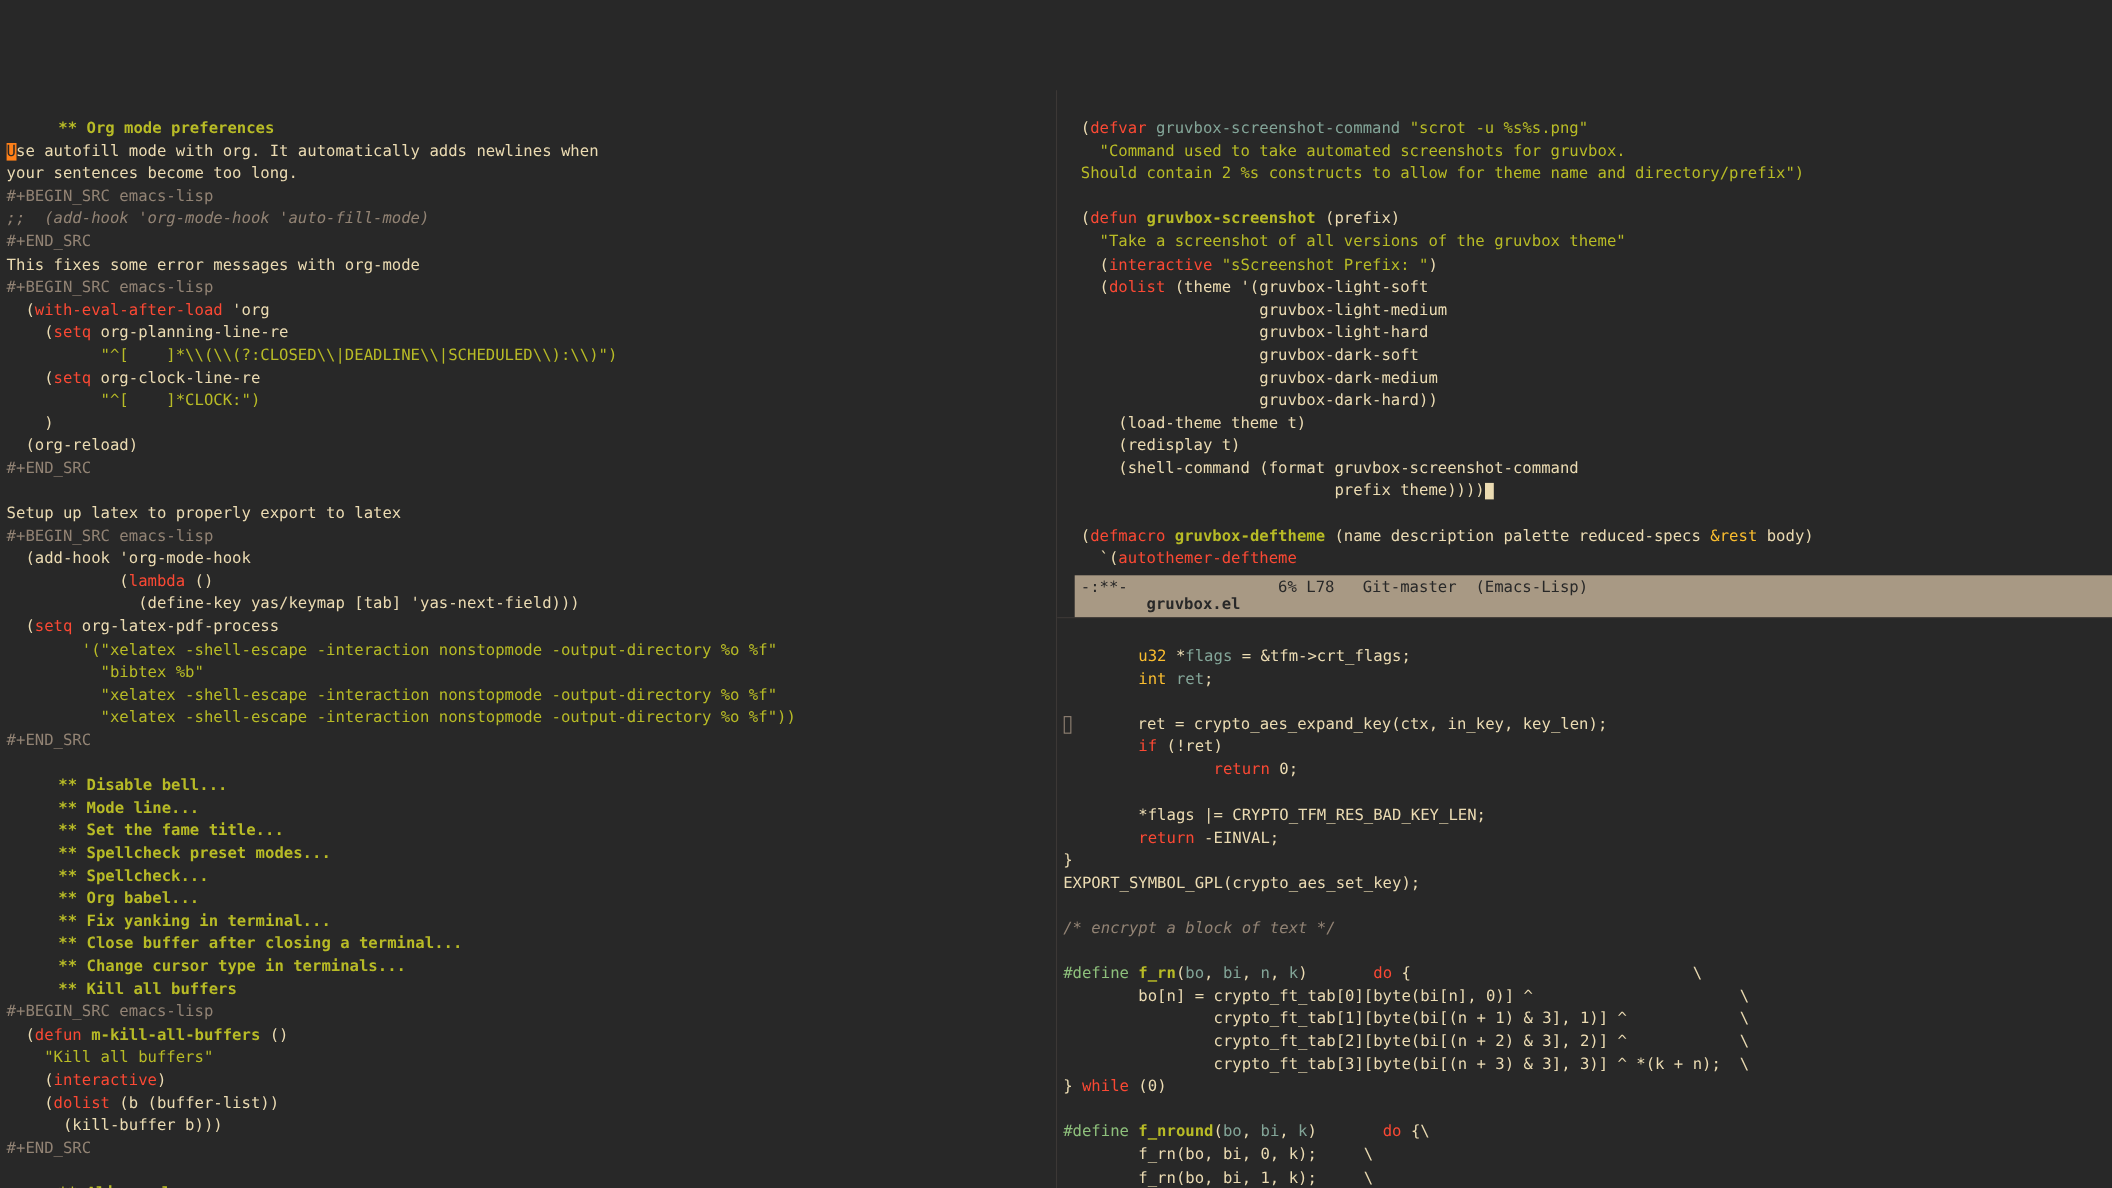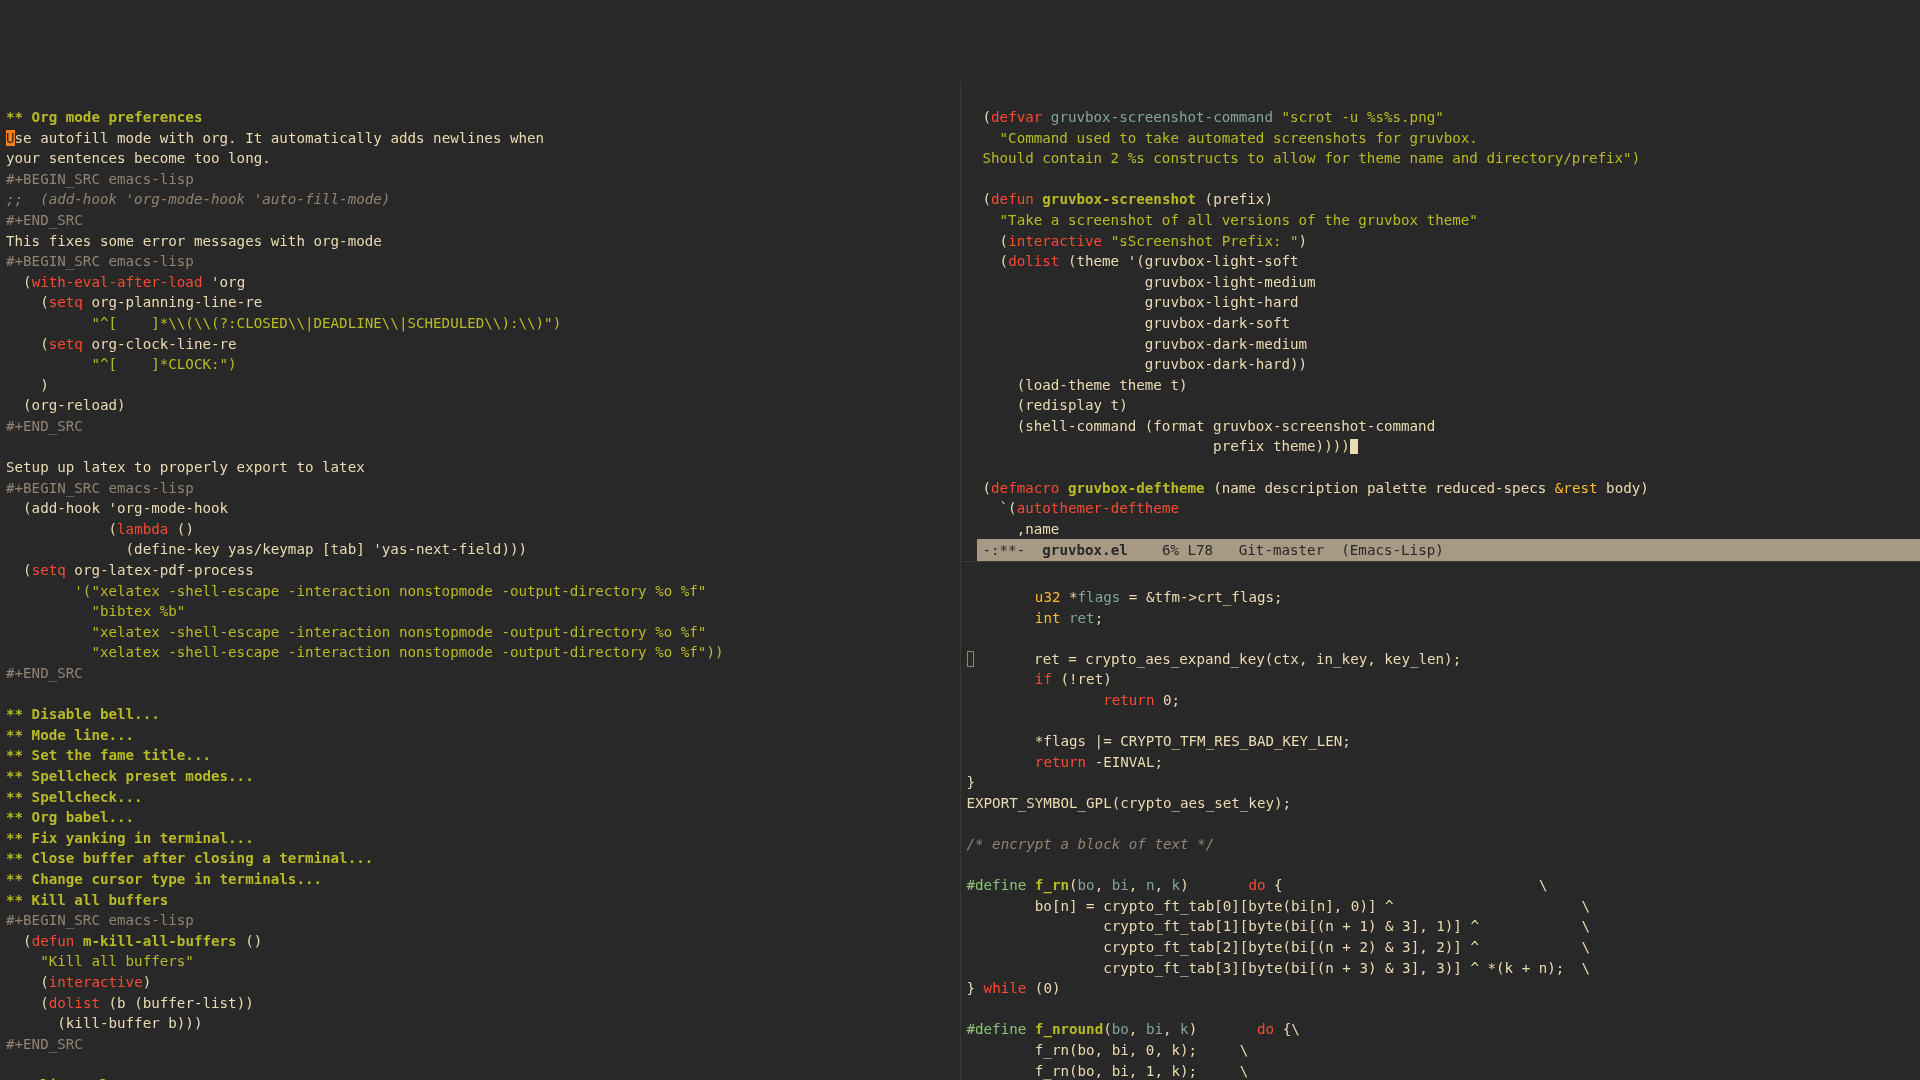--- a/index.html
+++ b/index.html
@@ -37,21 +37,21 @@
 
   
   .hl-kw   { color: #fb4934; }           
   .hl-fn   { color: #b8bb26; font-weight: bold; } 
   .hl-str  { color: #b8bb26; }           
   .hl-var  { color: #83a598; }           
   .hl-type { color: #fabd2f; }           
   .hl-com  { color: #928374; font-style: italic; margin-top: 16px; }  
   .hl-doc  { color: #b8bb26; }           
   .hl-macro{ color: #8ec07c; margin-top: 30px; }           
-  .hl-head1{ color: #b8bb26; font-weight: bold;}    
+  .hl-head1{ color: #b8bb26; font-weight: bold; margin-left: 47px;}    
   .hl-meta { color: #928374; text-align: center; }           
   .text    { color: #ebdbb2; }
   .cursor  { background: #fe8019; color:#282828; }
   .cur-blk { background:#ebdbb2; display:inline-block; width:0.6em; height:1.1em; vertical-align:text-bottom;}
 </style>
 </head>
 <body>
 
 
 
@@ -144,21 +144,21 @@
 <span><span class="text">(</span><span class="hl-kw">defmacro</span><span class="text"> </span><span class="hl-fn">gruvbox-deftheme</span><span class="text"> (name description palette reduced-specs </span><span class="hl-type">&amp;rest</span><span class="text"> body)</span></span>
 <span><span class="text">  `(</span><span class="hl-kw">autothemer-deftheme</span></span>
 <span class="text">    ,name</span>
 
 
 
 
 
 
 </div>
-      <div class="modeline active"><span>-:**-  </span><span style="font-weight:bold;">gruvbox.el</span><span>    6% L78   </span><span>Git-master  </span><span>(Emacs-Lisp)</span></div>
+      <div class="modeline active"><span>-:**-  </span><span style="font-weight:bold;margin-top:16px;">gruvbox.el</span><span>    6% L78   </span><span>Git-master  </span><span>(Emacs-Lisp)</span></div>
     </div>
 
     <div class="right-bot" style="display:flex;flex-direction:column;">
       <div class="buf">
 <span><span class="text">        </span><span class="hl-type">u32</span><span class="text"> *</span><span class="hl-var">flags</span><span class="text"> = &amp;tfm-&gt;crt_flags;</span></span>
 <span><span class="text">        </span><span class="hl-type">int</span><span class="text"> </span><span class="hl-var">ret</span><span class="text">;</span></span>
 <span></span>
 <span><span class="text" style="border:1px solid #928374;display:inline-block;width:0.55em;height:1.1em;vertical-align:text-bottom;"></span><span class="text">       ret = crypto_aes_expand_key(ctx, in_key, key_len);</span></span>
 <span><span class="text">        </span><span class="hl-kw">if</span><span class="text"> (!ret)</span></span>
 <span><span class="text">                </span><span class="hl-kw">return</span><span class="text"> 0;</span></span>

